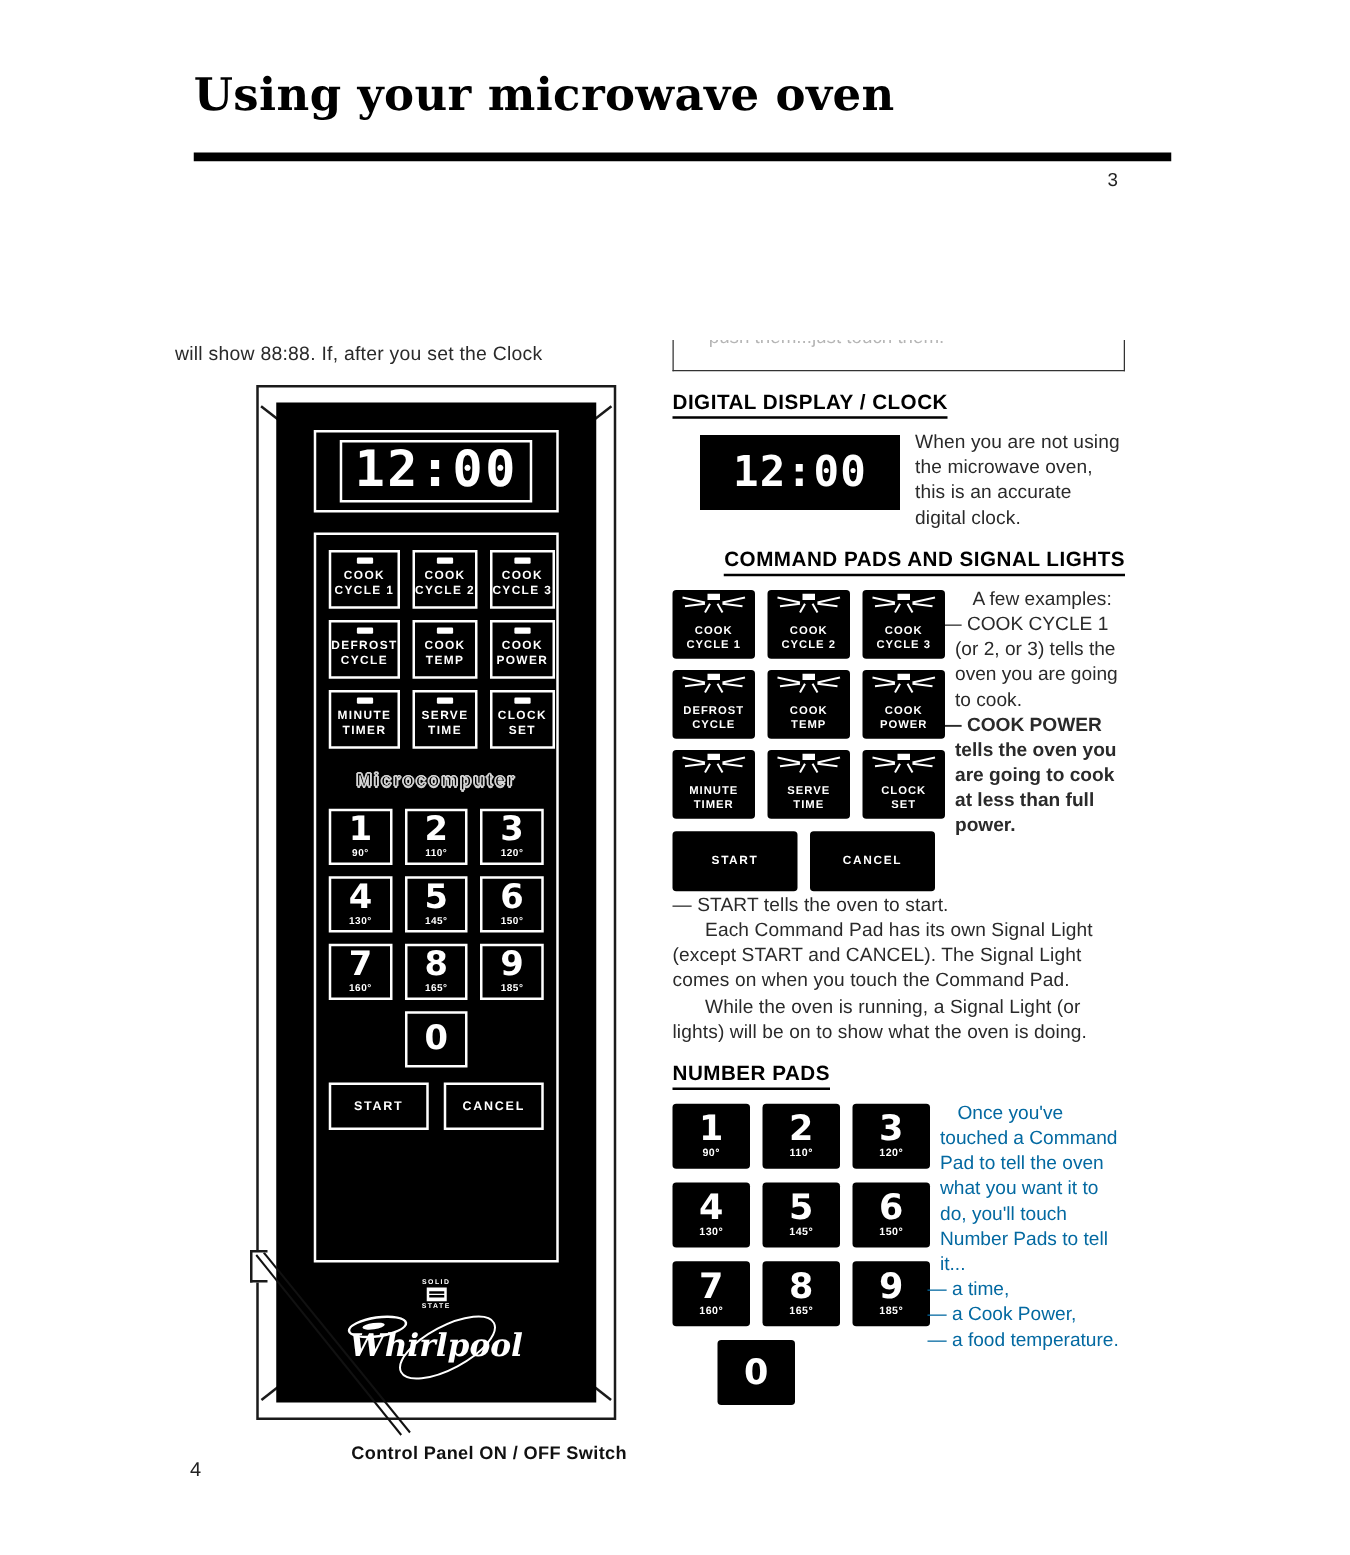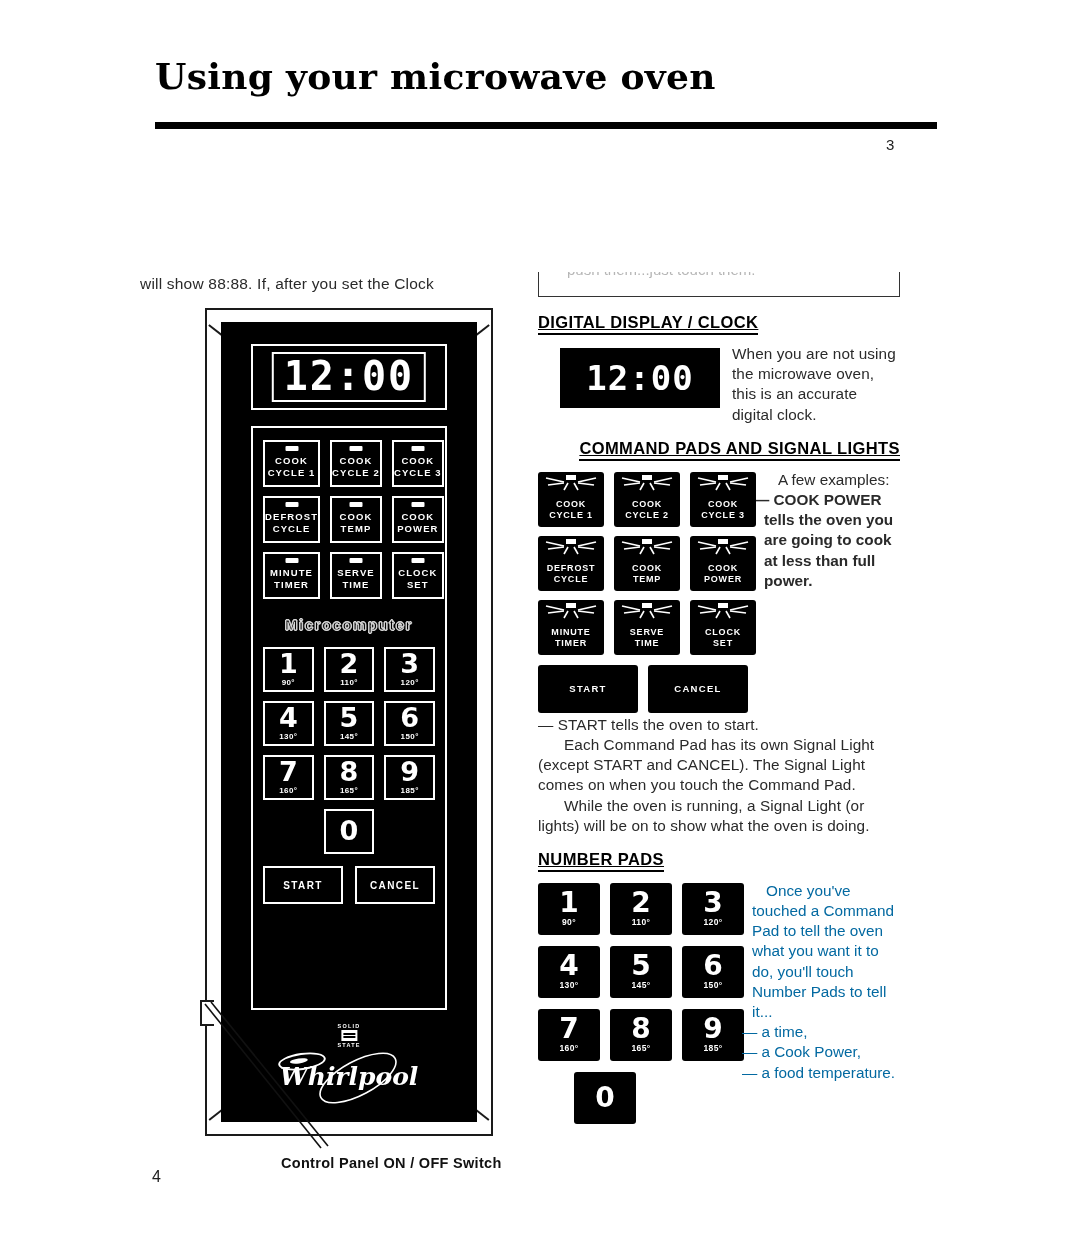--- a/index.html
+++ b/index.html
@@ -392,21 +392,20 @@
   h2.sec {
     margin: 0 0 3px 0;
     font-size: 16.5px;
     font-weight: bold;
     letter-spacing: 0.4px;
     color: #000;
     display: inline-block;
     border-bottom: 2px solid #000;
     padding-bottom: 1px;
     white-space: nowrap;
-    text-decoration: underline;
   }
   .sec-wrap { margin-bottom: 6px; }
 
   p.body {
     margin: 0 0 0 0;
     font-size: 15.3px;
     line-height: 1.32;
     color: #2a2a2a;
     letter-spacing: 0.1px;
   }
@@ -863,20 +862,21 @@
           </div>
         </div>
         <div class="fig-act">
           <div class="iact">START</div>
           <div class="iact">CANCEL</div>
         </div>
       </div>
 
       <div class="cmd-side">
         <div style="text-indent:14px;">A few examples:</div>
+        <div style="padding-left:10px;text-indent:-10px;">— COOK CYCLE 1 (or 2, or 3) tells the oven you are going to cook.</div>
         <div style="padding-left:10px;text-indent:-10px;font-weight:bold;">— COOK POWER tells the oven you are going to cook at less than full power.</div>
       </div>
     </div>
 
     <p class="body">— START tells the oven to start.</p>
     <p class="body indent">Each Command Pad has its own Signal Light (except START and CANCEL). The Signal Light comes on when you touch the Command Pad.</p>
     <p class="body indent">While the oven is running, a Signal Light (or lights) will be on to show what the oven is doing.</p>
 
     <div class="sec-wrap" style="margin-top:14px;">
       <h2 class="sec">NUMBER PADS</h2>

